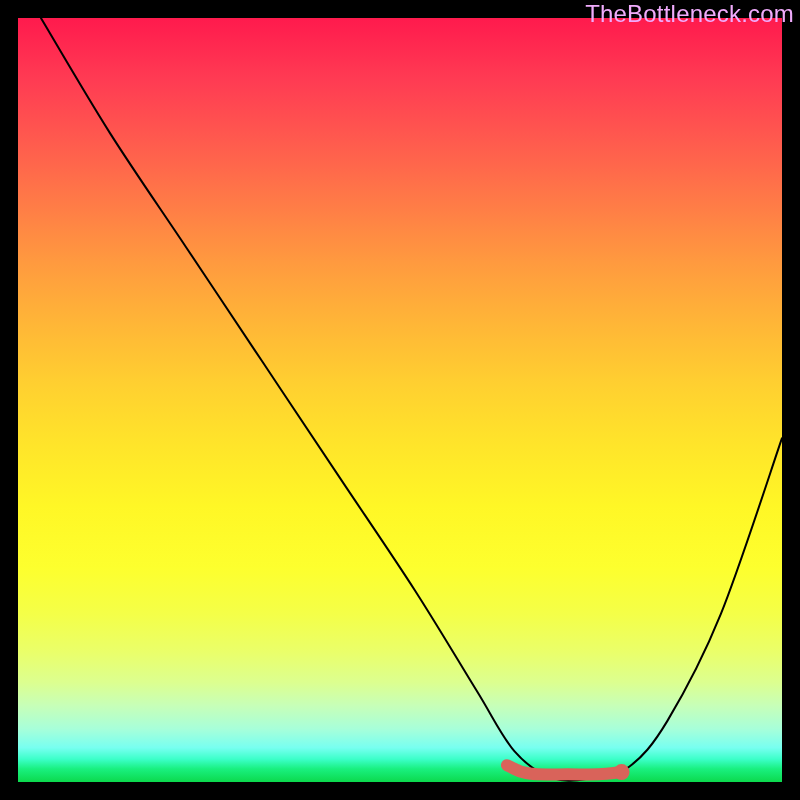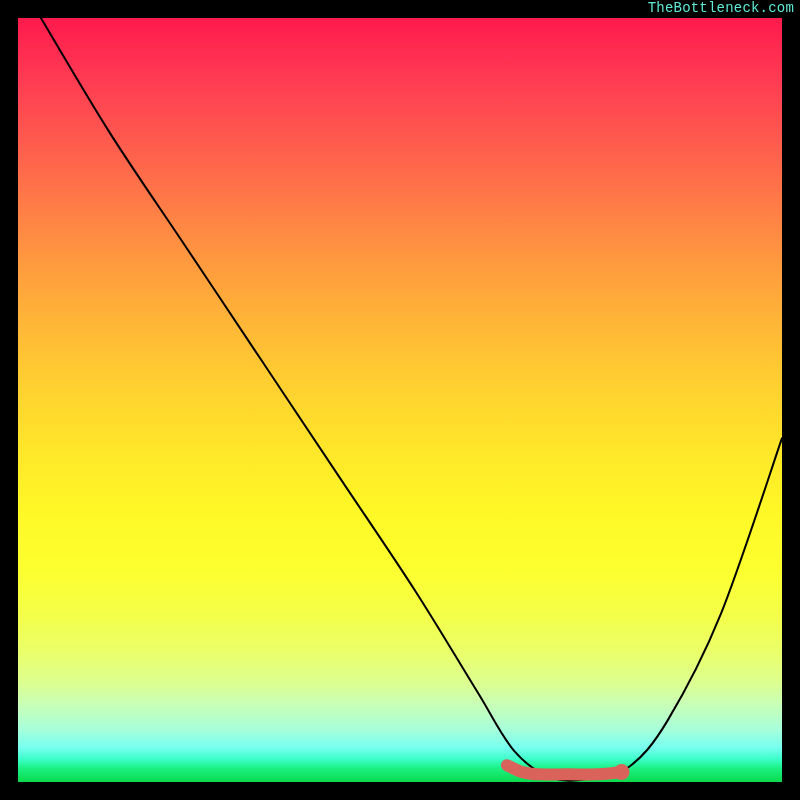--- a/index.html
+++ b/index.html
@@ -46,27 +46,26 @@
       #78fff0 95.5%,
       #3cffc9 97%,
       #19f07f 98.3%,
       #0cd94d 100%
     );
   }
   .watermark {
     position: absolute;
     top: 0;
     right: 6px;
-    color: #5eead4;
-    font-size: 14px;
+    color: #f0abfc;
+    font-size: 24px;
     font-weight: 400;
     letter-spacing: 0.2px;
     z-index: 5;
     user-select: none;
-    font-family: Liberation Mono, monospace;
   }
   svg.curve {
     position: absolute;
     left: 18px;
     top: 18px;
     width: 764px;
     height: 764px;
     z-index: 3;
   }
 </style>

